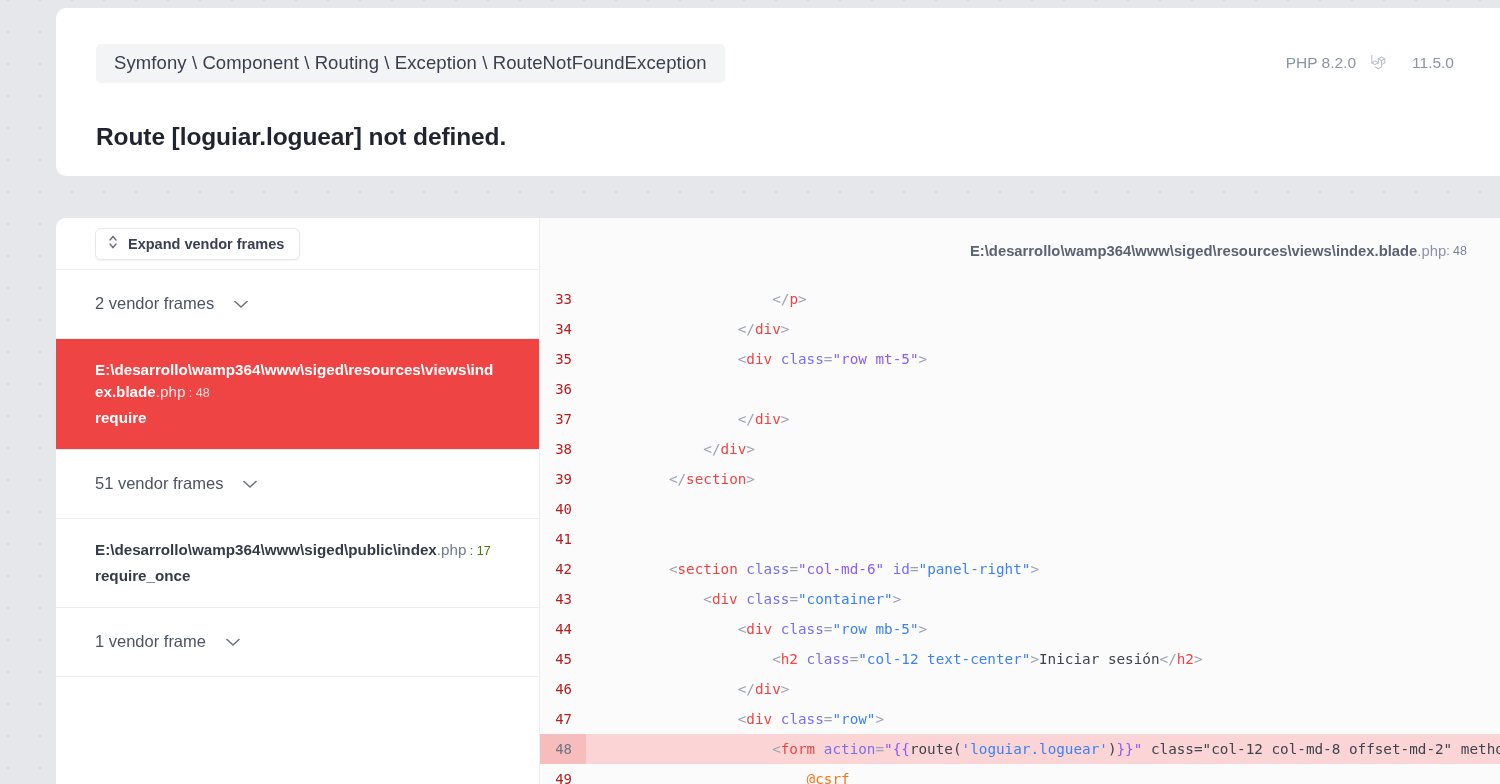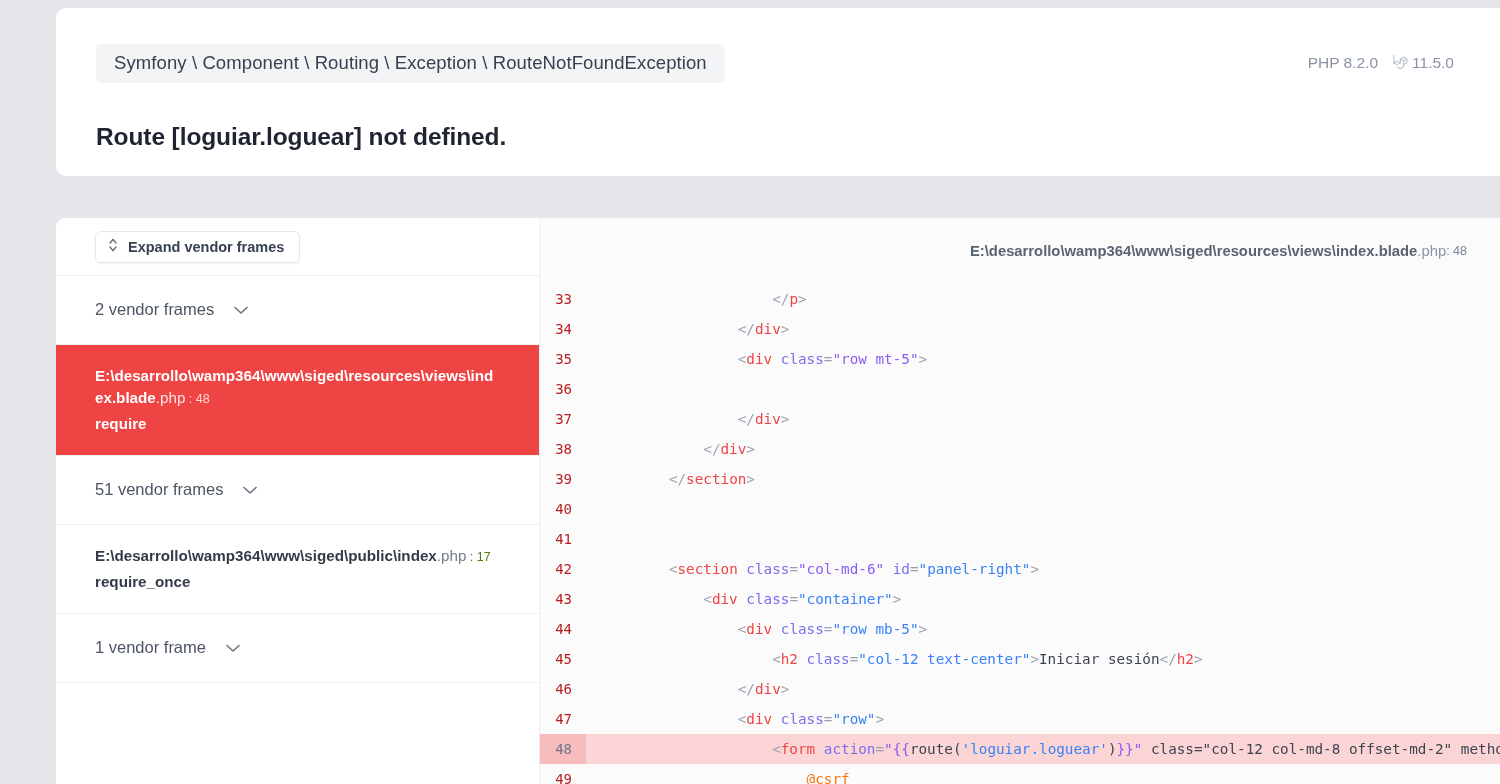--- a/index.html
+++ b/index.html
@@ -57,21 +57,21 @@
     padding-top: 8px;
     color: #8a94a6;
     font-size: 15.5px;
     white-space: nowrap;
     justify-content: space-between;
   }
 
   .version-info .laravel-badge {
     display: inline-flex;
     align-items: center;
-    gap: 2px;
+    gap: 24px;
   }
 
   .exception-message {
     margin-top: 40px;
     font-size: 24.5px;
     font-weight: bold;
     color: #1f2430;
     letter-spacing: -.1px;
   }
 
@@ -91,21 +91,21 @@
   
   .frames-pane {
     width: 484px;
     flex: 0 0 484px;
     border-right: 1px solid #eceef1;
     background: #ffffff;
     overflow: hidden;
   }
 
   .frames-toolbar {
-    height: 58px;
+    height: 52px;
     display: flex;
     align-items: center;
     padding-left: 39px;
     border-bottom: 1px solid #eceef1;
   }
 
   .expand-btn {
     display: inline-flex;
     align-items: center;
     gap: 10px;

